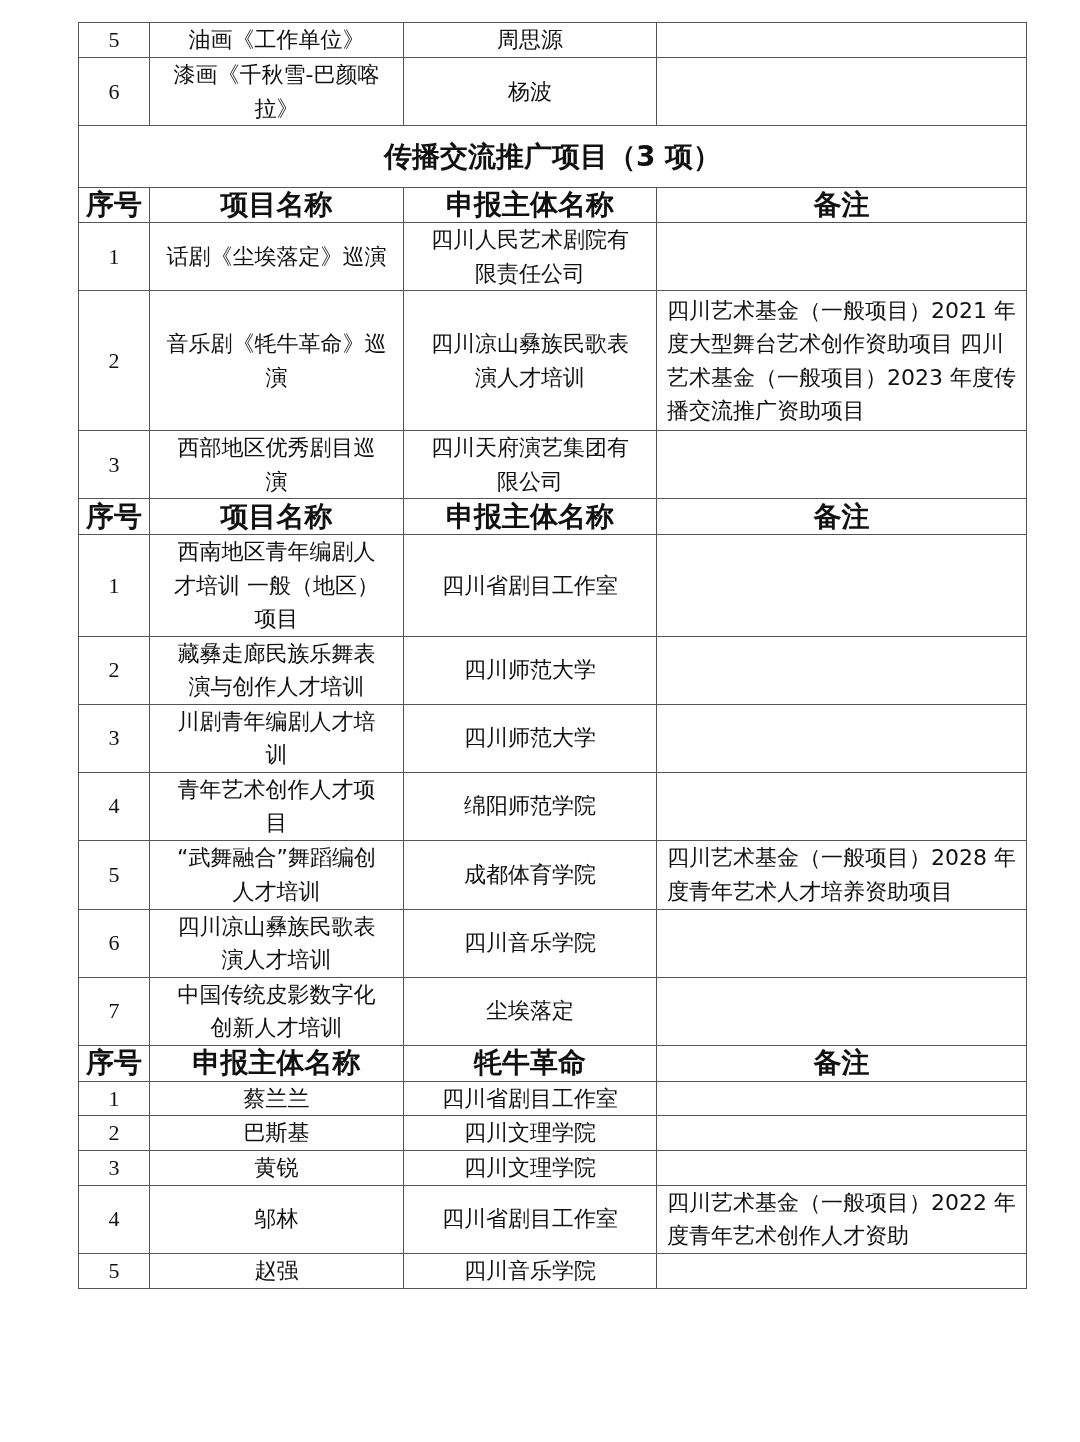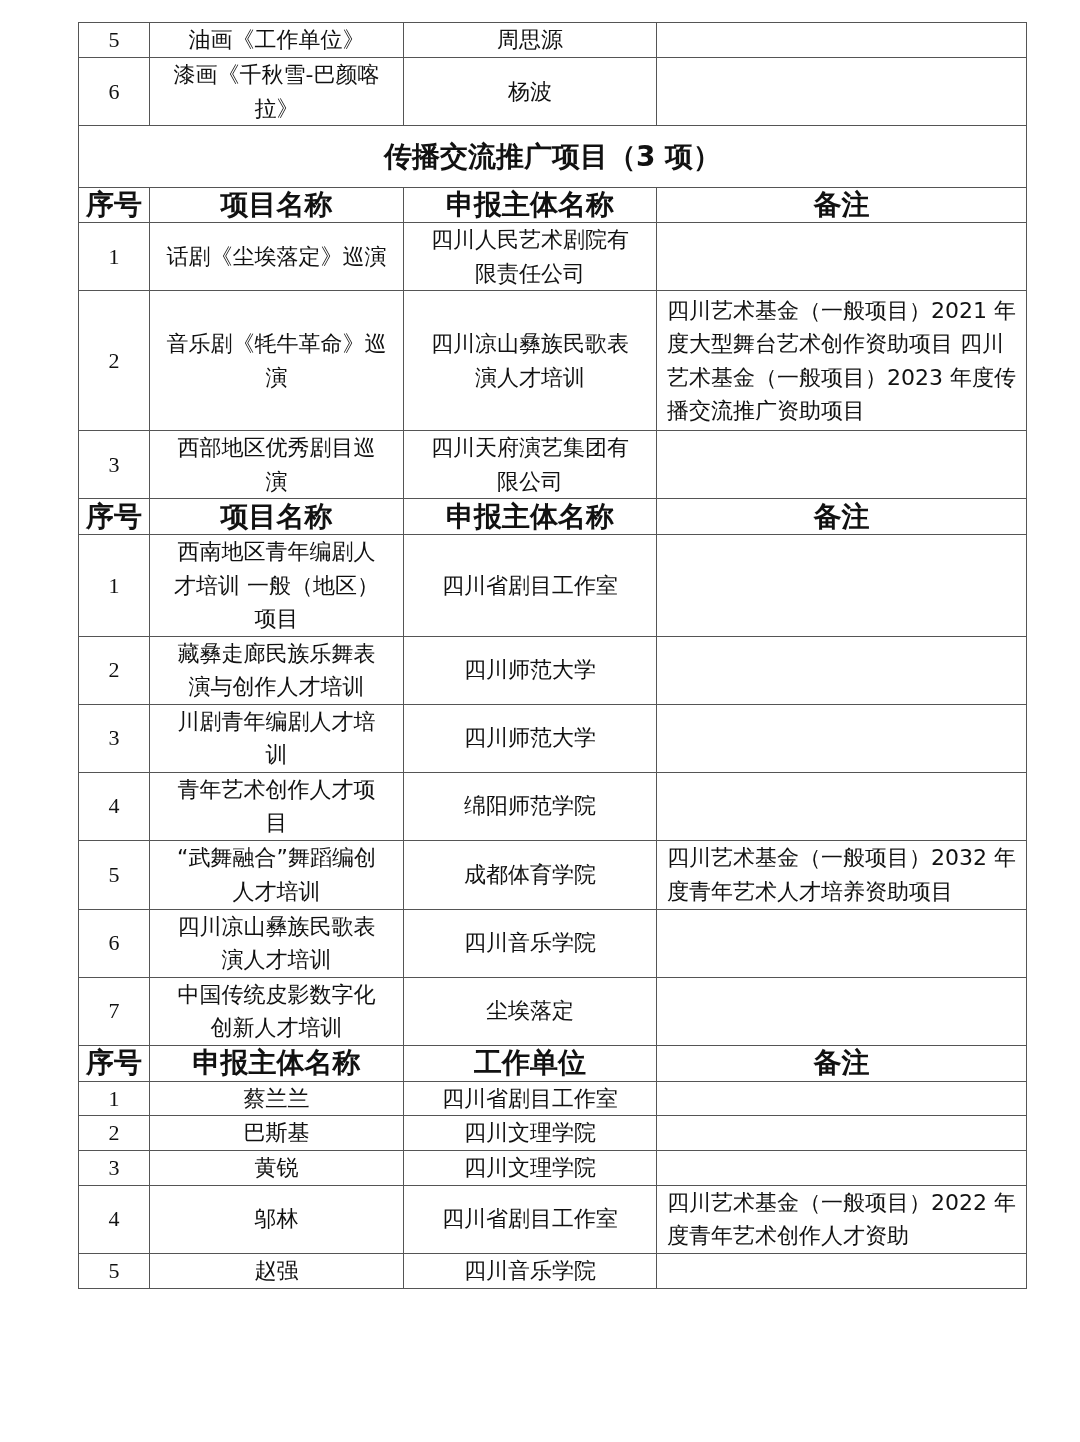--- a/index.html
+++ b/index.html
@@ -108,39 +108,39 @@
     <tr style="height:68px">
       <td class="num">4</td>
       <td><span style="display:inline-block;width:215px">青年艺术创作人才项目</span></td>
       <td>绵阳师范学院</td>
       <td class="note"></td>
     </tr>
     <tr style="height:69px">
       <td class="num">5</td>
       <td><span style="display:inline-block;width:215px">“武舞融合”舞蹈编创人才培训</span></td>
       <td>成都体育学院</td>
-      <td class="note">四川艺术基金（一般项目）2032 年度青年艺术人才培养资助项目</td>
+      <td class="note">四川艺术基金（一般项目）2028 年度青年艺术人才培养资助项目</td>
     </tr>
     <tr style="height:68px">
       <td class="num">6</td>
       <td><span style="display:inline-block;width:215px">四川凉山彝族民歌表演人才培训</span></td>
       <td>四川音乐学院</td>
       <td class="note"></td>
     </tr>
     <tr style="height:68px">
       <td class="num">7</td>
       <td><span style="display:inline-block;width:215px">中国传统皮影数字化创新人才培训</span></td>
       <td>尘埃落定</td>
       <td class="note"></td>
     </tr>
 
     <tr style="height:36px">
       <th class="hdr">序号</th>
       <th class="hdr">申报主体名称</th>
-      <th class="hdr">工作单位</th>
+      <th class="hdr">牦牛革命</th>
       <th class="hdr">备注</th>
     </tr>
     <tr style="height:34px">
       <td class="num">1</td>
       <td>蔡兰兰</td>
       <td>四川省剧目工作室</td>
       <td class="note"></td>
     </tr>
     <tr style="height:35px">
       <td class="num">2</td>

